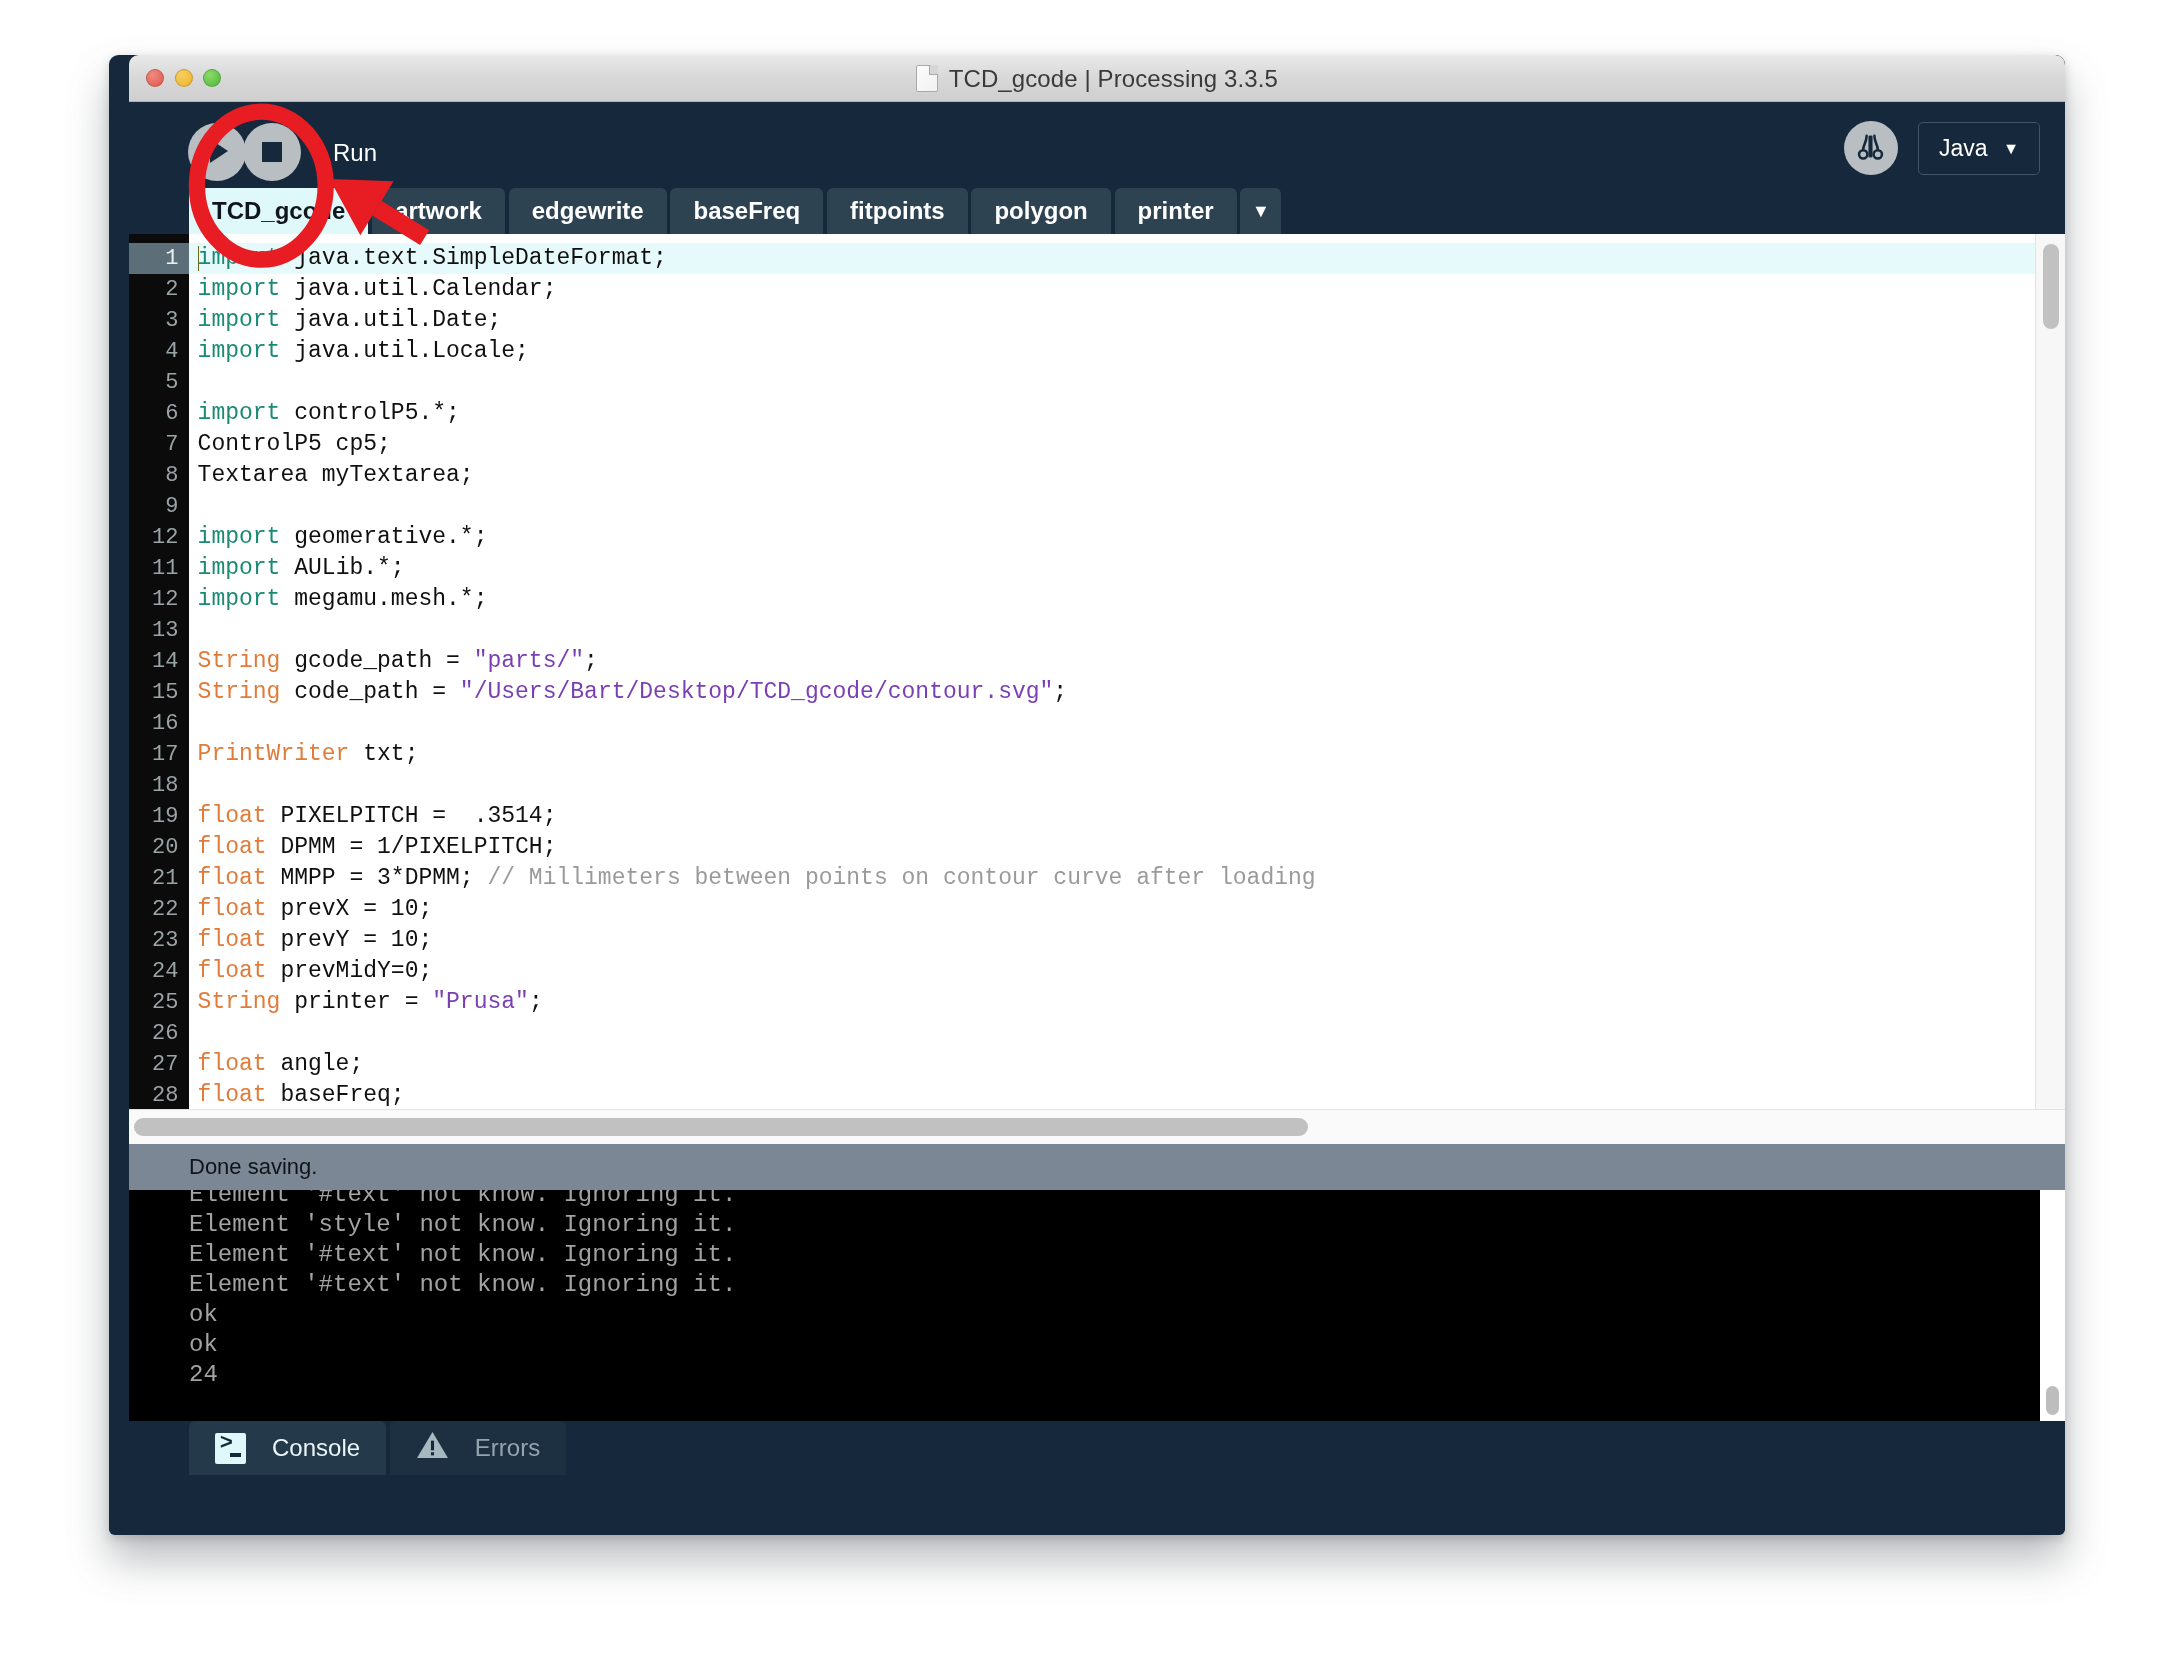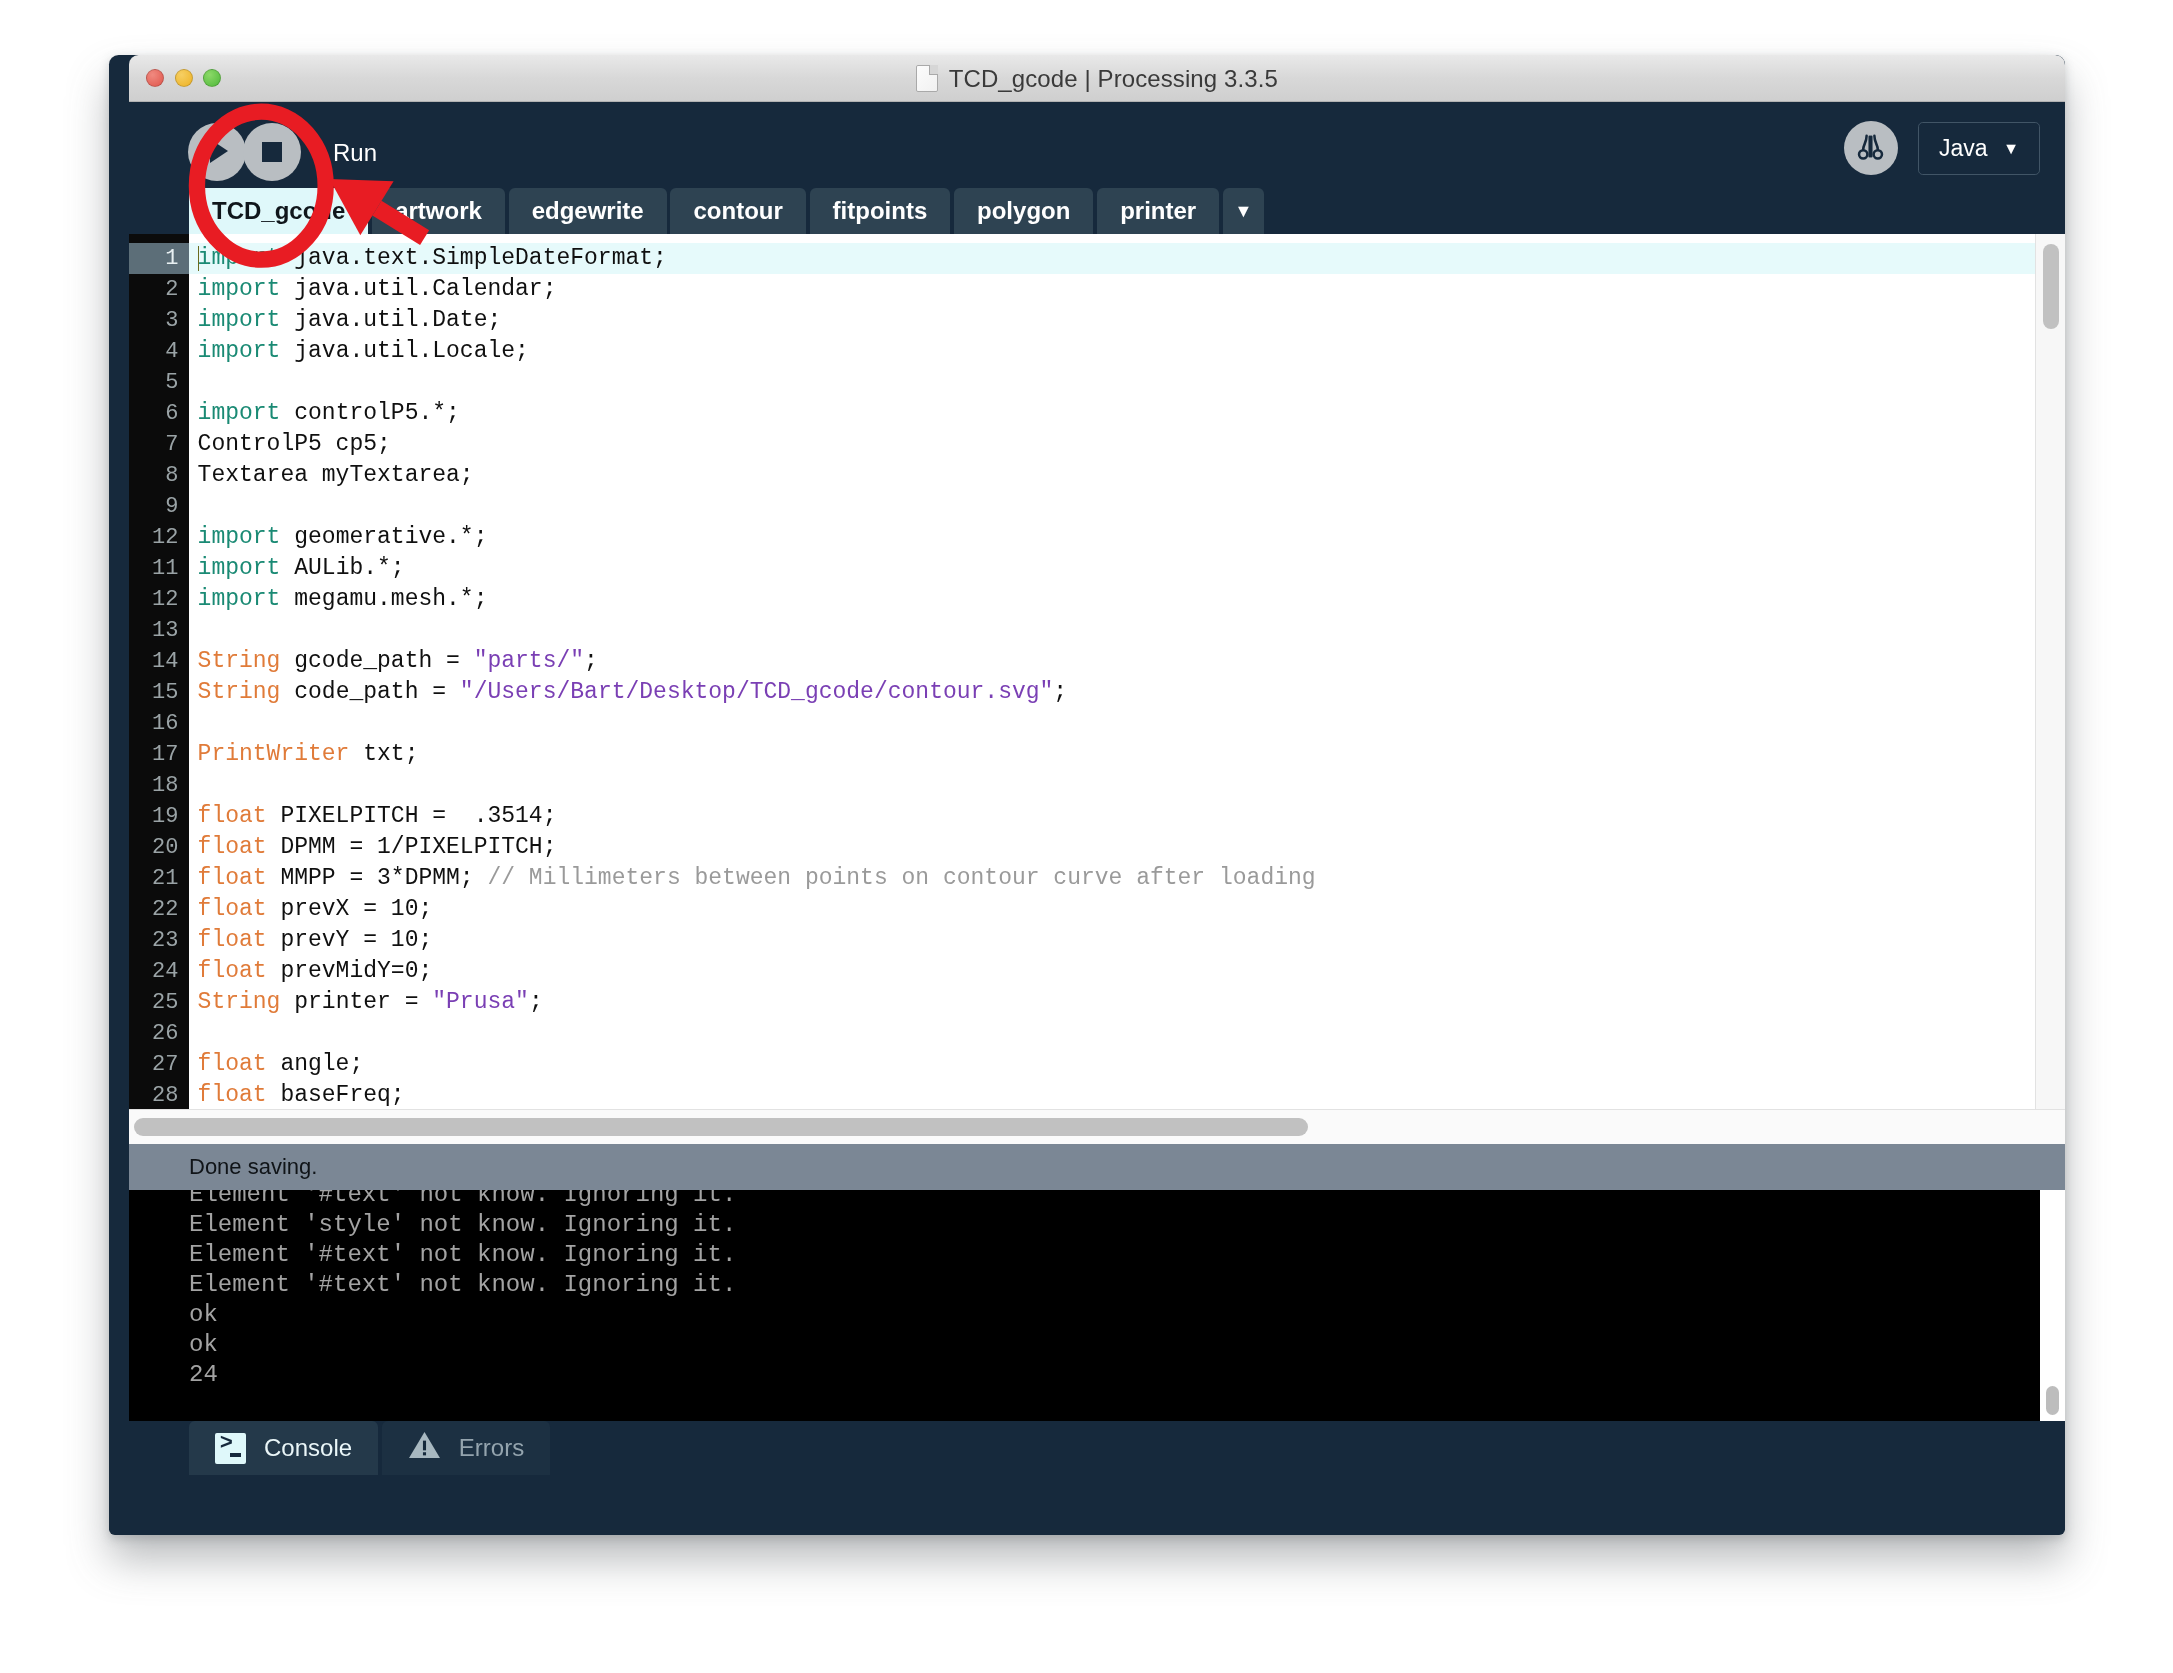--- a/index.html
+++ b/index.html
@@ -336,21 +336,21 @@
     display: flex;
     align-items: flex-start;
     gap: 3.8px;
   }
   .btab {
     height: 54px;
     padding: 0 26px;
     border-radius: 5.8px 5.8px 0 0;
     display: flex;
     align-items: center;
-    gap: 18px;
+    gap: 26px;
     font-size: 24px;
     cursor: pointer;
   }
   .btab.active { background: #24394a; color: #eaf6f8; }
   .btab.idle   { background: #1c3042; color: #94a4ae; }
   .icon-console {
     width: 31px; height: 31px;
     background: #dff8fa;
     border-radius: 1.9px;
     position: relative;
@@ -429,21 +429,21 @@
         <div class="tab active">
           <span>TCD_gcode</span>
         </div>
         <div class="tab">
           <span>artwork</span>
         </div>
         <div class="tab">
           <span>edgewrite</span>
         </div>
         <div class="tab">
-          <span>contour</span>
+          <span>baseFreq</span>
         </div>
         <div class="tab">
           <span>fitpoints</span>
         </div>
         <div class="tab">
           <span>polygon</span>
         </div>
         <div class="tab">
           <span>printer</span>
         </div>

